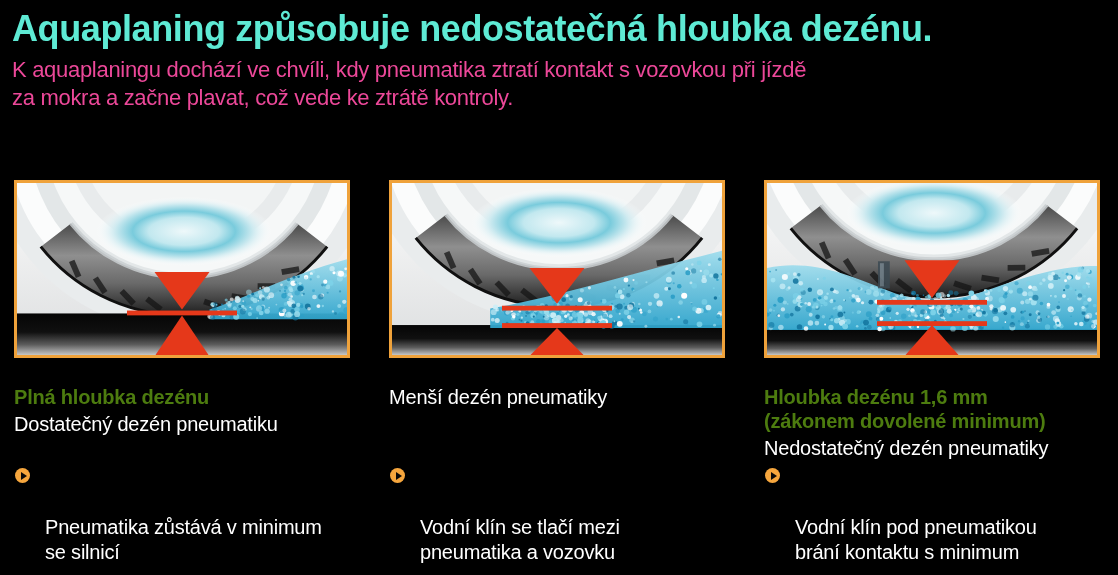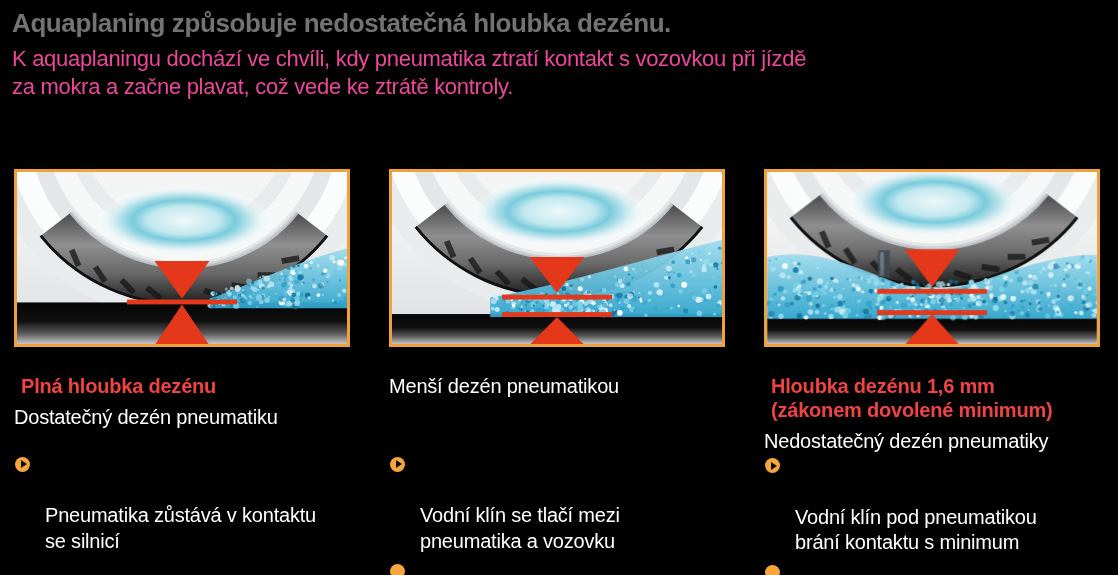--- a/index.html
+++ b/index.html
@@ -7,43 +7,43 @@
     width:1118px;height:575px;overflow:hidden;
     background:#000;
     font-family:"Liberation Sans", sans-serif;
     -webkit-font-smoothing:antialiased;
   }
   .wrap{padding:9px 12px 0 12px;}
 
   
   .page-title{
     margin:0;
-    font-size:26px;font-weight:bold;letter-spacing:-0.4px;
-    color:#737373;line-height:1.12;
+    font-size:36px;font-weight:bold;letter-spacing:-0.4px;
+    color:#5eead4;line-height:1.12;
   }
   .intro{
     margin:7px 0 0 0;
     font-size:22px;line-height:1.27;letter-spacing:-0.3px;
     color:#ec4899;white-space:pre-line;
   }
 
   
   .panels{display:flex;gap:39px;margin:68px 0 0 2px;}
   .panel{width:336px;flex:0 0 auto;}
   .panel-figure{
     width:330px;height:172px;
     border:3px solid #EFA23B;
     background:#eceeee;
   }
   .panel-figure svg{display:block;width:100%;height:100%;}
 
   .panel-texthead{margin-top:27px;min-height:79px;}
   .panel-title{
-    margin:7px;font-size:20px;font-weight:bold;line-height:1.2;
-    color:#ef4444;white-space:pre-line;letter-spacing:-0.2px;
+    margin:0;font-size:20px;font-weight:bold;line-height:1.2;
+    color:#4d7c0f;white-space:pre-line;letter-spacing:-0.2px;
   }
   .panel-subtitle{
     margin:3px 0 0 0;font-size:20px;line-height:1.26;
     color:#fff;white-space:pre-line;letter-spacing:-0.2px;
   }
 
   ul.bullets{list-style:none;margin:0;padding:0;}
   li.bullet{
     position:relative;padding-left:31px;margin:0 0 6px 0;
     color:#fff;font-size:20px;line-height:1.26;
@@ -305,21 +305,21 @@
       <polygon points="168,137 141,178 195,178" fill="#E5381A"></polygon>
     </svg>
       </div>
       <div class="panel-texthead">
         <h2 class="panel-title">Plná hloubka dezénu</h2>
         <p class="panel-subtitle">Dostatečný dezén pneumatiku</p>
       </div>
       <ul class="bullets">
         <li class="bullet">
           <span class="bullet-icon"><i class="tri"></i></span>
-          <span class="bullet-text">Pneumatika zůstává v kontaktu
+          <span class="bullet-text">Pneumatika zůstává v minimum
 se silnicí</span>
         </li>
       </ul>
     </section>
 
     <section class="panel">
       <div class="panel-figure">
         <svg class="tire-svg" viewBox="0 0 336 178" preserveAspectRatio="none">
       <defs>
         <linearGradient id="bg1" x1="0" y1="0" x2="0" y2="1">
@@ -672,21 +672,21 @@
             <circle cx="176.9" cy="137.9" r="1.7" fill="#ffffff" opacity="0.88"></circle>
             <circle cx="180.1" cy="137.9" r="1.3" fill="#7dd2e8" opacity="0.60"></circle>
 
       <polygon points="140,88 196,88 168,125" fill="#E5381A"></polygon>
       <rect x="112" y="127" width="112" height="5" fill="#E5381A"></rect>
             <rect x="112" y="145" width="112" height="5" fill="#E5381A"></rect>
       <polygon points="168,150 141,178 195,178" fill="#E5381A"></polygon>
     </svg>
       </div>
       <div class="panel-texthead">
-        <p class="panel-subtitle">Menší dezén pneumatikou</p>
+        <p class="panel-subtitle">Menší dezén pneumatiky</p>
       </div>
       <ul class="bullets">
         <li class="bullet">
           <span class="bullet-icon"><i class="tri"></i></span>
           <span class="bullet-text">Vodní klín se tlačí mezi
 pneumatika a vozovku</span>
         </li>
         <li class="bullet">
           <span class="bullet-icon"></span>
           

